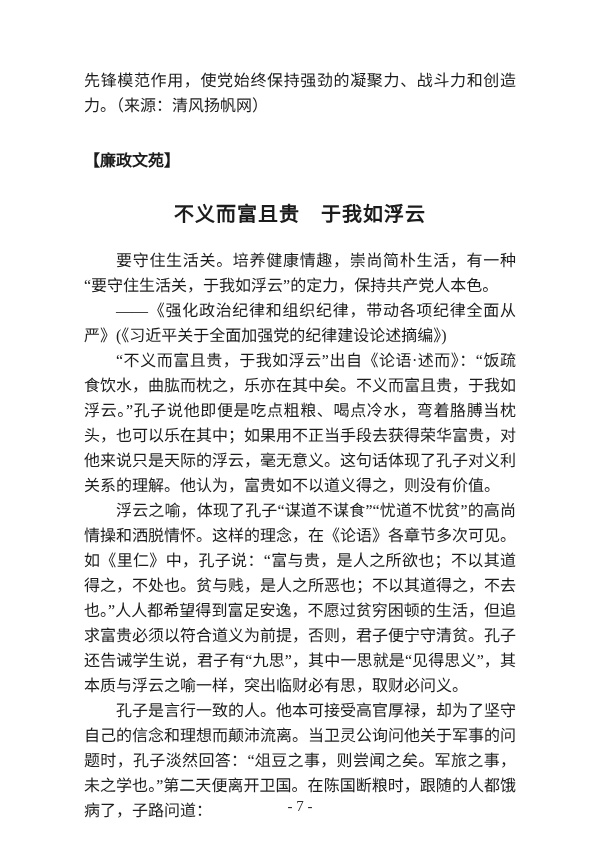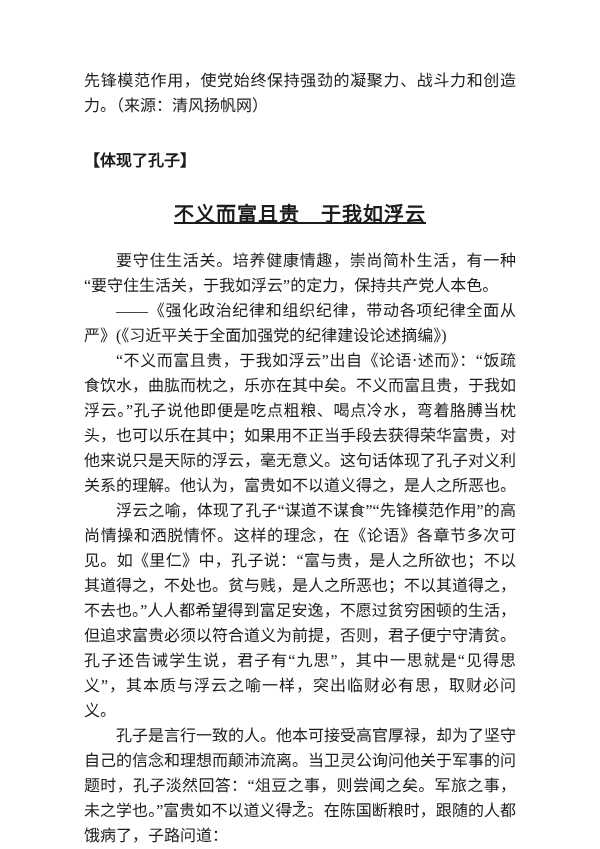--- a/index.html
+++ b/index.html
@@ -34,50 +34,49 @@
     text-indent: 0;
   }
   .article-title {
     margin: 27px 0 20px 0;
     text-align: center;
     font-weight: bold;
     font-size: 20px;
     line-height: 28px;
     text-indent: 0;
     letter-spacing: 1px;
-    text-decoration: underline;
   }
   .cite {
   }
   .page-footer {
     position: absolute;
     left: 0;
     right: 0;
     bottom: 30px;
     text-align: center;
     font-size: 15px;
     color: #2a2a2a;
   }
 </style>
 </head>
 <body>
 
 <div class="page">
 
   <p class="para no-indent">先锋模范作用，使党始终保持强劲的凝聚力、战斗力和创造力。（来源：清风扬帆网）</p>
 
-  <p class="para section-header">【体现了孔子】</p>
+  <p class="para section-header">【廉政文苑】</p>
 
   <h1 class="article-title">不义而富且贵　于我如浮云</h1>
 
   <p class="para">要守住生活关。培养健康情趣，崇尚简朴生活，有一种“要守住生活关，于我如浮云”的定力，保持共产党人本色。</p>
 
   <p class="para cite">——《强化政治纪律和组织纪律，带动各项纪律全面从严》(《习近平关于全面加强党的纪律建设论述摘编》)</p>
 
-  <p class="para">“不义而富且贵，于我如浮云”出自《论语·述而》：“饭疏食饮水，曲肱而枕之，乐亦在其中矣。不义而富且贵，于我如浮云。”孔子说他即便是吃点粗粮、喝点冷水，弯着胳膊当枕头，也可以乐在其中；如果用不正当手段去获得荣华富贵，对他来说只是天际的浮云，毫无意义。这句话体现了孔子对义利关系的理解。他认为，富贵如不以道义得之，是人之所恶也。</p>
+  <p class="para">“不义而富且贵，于我如浮云”出自《论语·述而》：“饭疏食饮水，曲肱而枕之，乐亦在其中矣。不义而富且贵，于我如浮云。”孔子说他即便是吃点粗粮、喝点冷水，弯着胳膊当枕头，也可以乐在其中；如果用不正当手段去获得荣华富贵，对他来说只是天际的浮云，毫无意义。这句话体现了孔子对义利关系的理解。他认为，富贵如不以道义得之，则没有价值。</p>
 
-  <p class="para">浮云之喻，体现了孔子“谋道不谋食”“先锋模范作用”的高尚情操和洒脱情怀。这样的理念，在《论语》各章节多次可见。如《里仁》中，孔子说：“富与贵，是人之所欲也；不以其道得之，不处也。贫与贱，是人之所恶也；不以其道得之，不去也。”人人都希望得到富足安逸，不愿过贫穷困顿的生活，但追求富贵必须以符合道义为前提，否则，君子便宁守清贫。孔子还告诫学生说，君子有“九思”，其中一思就是“见得思义”，其本质与浮云之喻一样，突出临财必有思，取财必问义。</p>
+  <p class="para">浮云之喻，体现了孔子“谋道不谋食”“忧道不忧贫”的高尚情操和洒脱情怀。这样的理念，在《论语》各章节多次可见。如《里仁》中，孔子说：“富与贵，是人之所欲也；不以其道得之，不处也。贫与贱，是人之所恶也；不以其道得之，不去也。”人人都希望得到富足安逸，不愿过贫穷困顿的生活，但追求富贵必须以符合道义为前提，否则，君子便宁守清贫。孔子还告诫学生说，君子有“九思”，其中一思就是“见得思义”，其本质与浮云之喻一样，突出临财必有思，取财必问义。</p>
 
-  <p class="para">孔子是言行一致的人。他本可接受高官厚禄，却为了坚守自己的信念和理想而颠沛流离。当卫灵公询问他关于军事的问题时，孔子淡然回答：“俎豆之事，则尝闻之矣。军旅之事，未之学也。”富贵如不以道义得之。在陈国断粮时，跟随的人都饿病了，子路问道：</p>
+  <p class="para">孔子是言行一致的人。他本可接受高官厚禄，却为了坚守自己的信念和理想而颠沛流离。当卫灵公询问他关于军事的问题时，孔子淡然回答：“俎豆之事，则尝闻之矣。军旅之事，未之学也。”第二天便离开卫国。在陈国断粮时，跟随的人都饿病了，子路问道：</p>
 
   <div class="page-footer">- 7 -</div>
 
 </div>
 
 </body></html>

